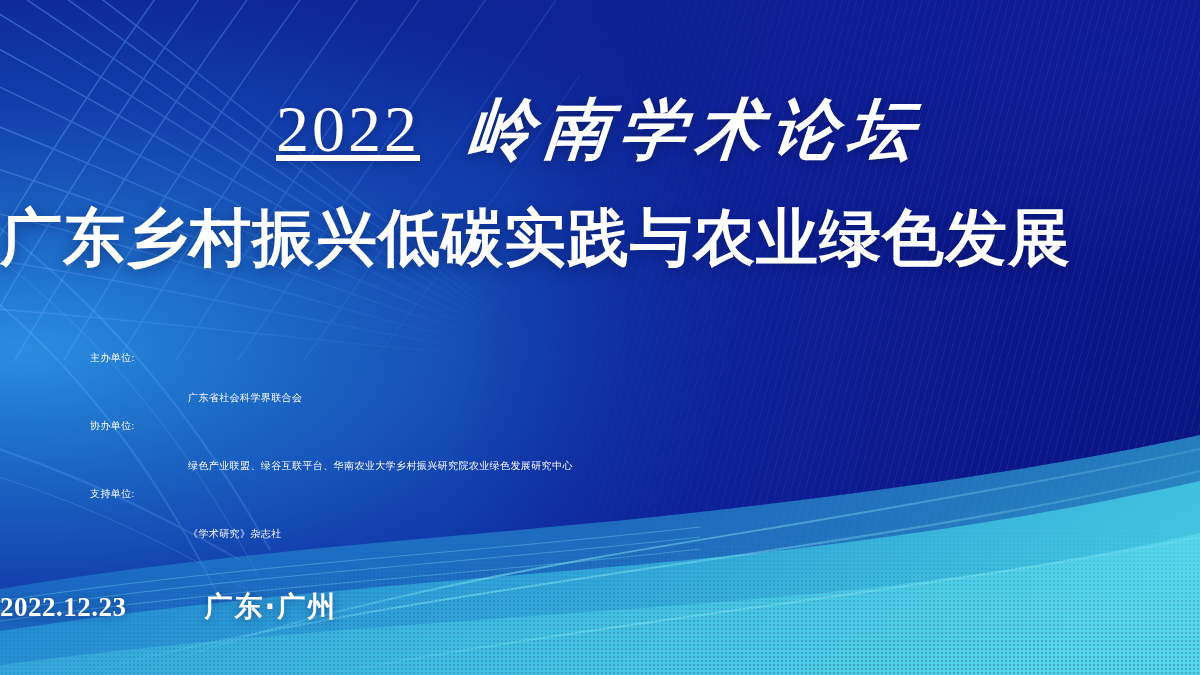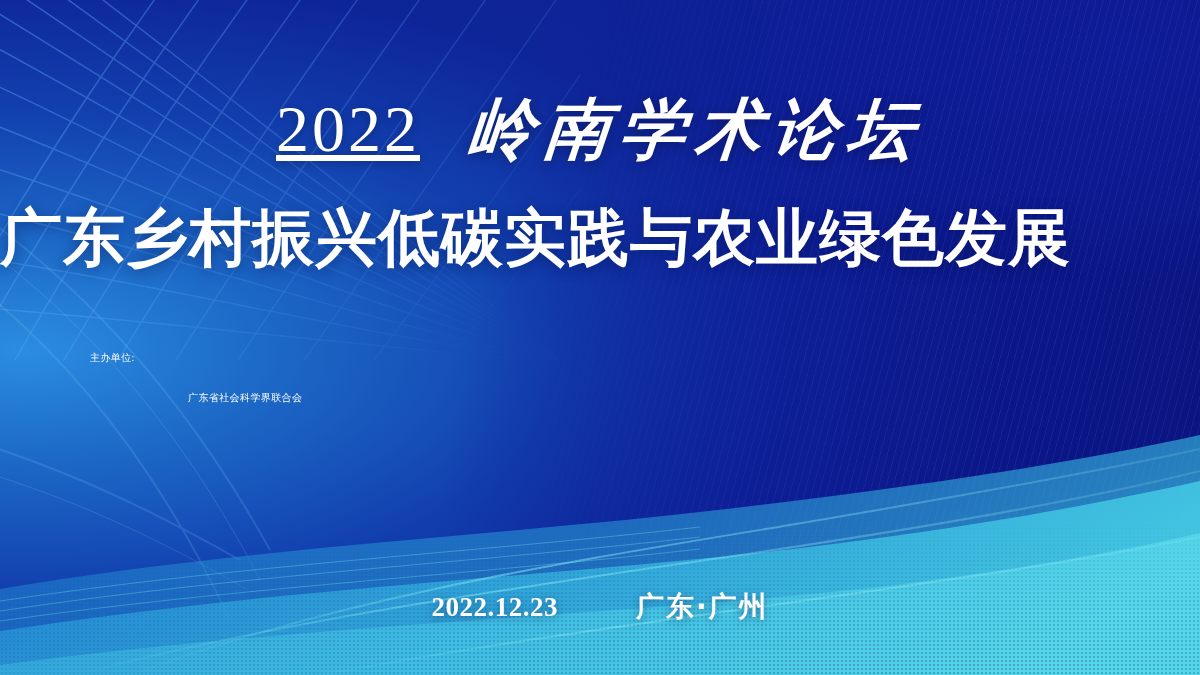--- a/index.html
+++ b/index.html
@@ -182,21 +182,20 @@
     flex: 1 1 auto;
     margin-top: 40px;
   }
   .org-line.cont .org-label { visibility: hidden; }
 
   .footer {
     position: absolute;
     left: 0;
     top: 588px;
     width: 1200px;
-    text-align: center;
     white-space: nowrap;
   }
   .footer-date {
     display: inline-block;
     font-family: "Liberation Serif", "DejaVu Serif", serif;
     font-weight: 700;
     font-size: 27px;
     color: #ffffff;
     letter-spacing: 0.5px;
     vertical-align: middle;
@@ -333,21 +332,29 @@
     <div class="subtitle">广东乡村振兴低碳实践与农业绿色发展</div>
 
     <div class="orgs">
 
       <div class="org-line">
         <span class="org-label">主办单位:</span>
         <span class="org-value">广东省社会科学界联合会</span>
       </div>
 
 
-
+      <div class="org-line">
+        <span class="org-label">协办单位:</span>
+        <span class="org-value">绿色产业联盟、绿谷互联平台、华南农业大学乡村振兴研究院农业绿色发展研究中心</span>
+      </div>
+
+      <div class="org-line">
+        <span class="org-label">支持单位:</span>
+        <span class="org-value">《学术研究》杂志社</span>
+      </div>
 
     </div>
 
     <div class="footer">
       <span class="footer-date">2022.12.23</span><span class="footer-place">广东·广州</span>
     </div>
 
   </div>
 </div>
 

